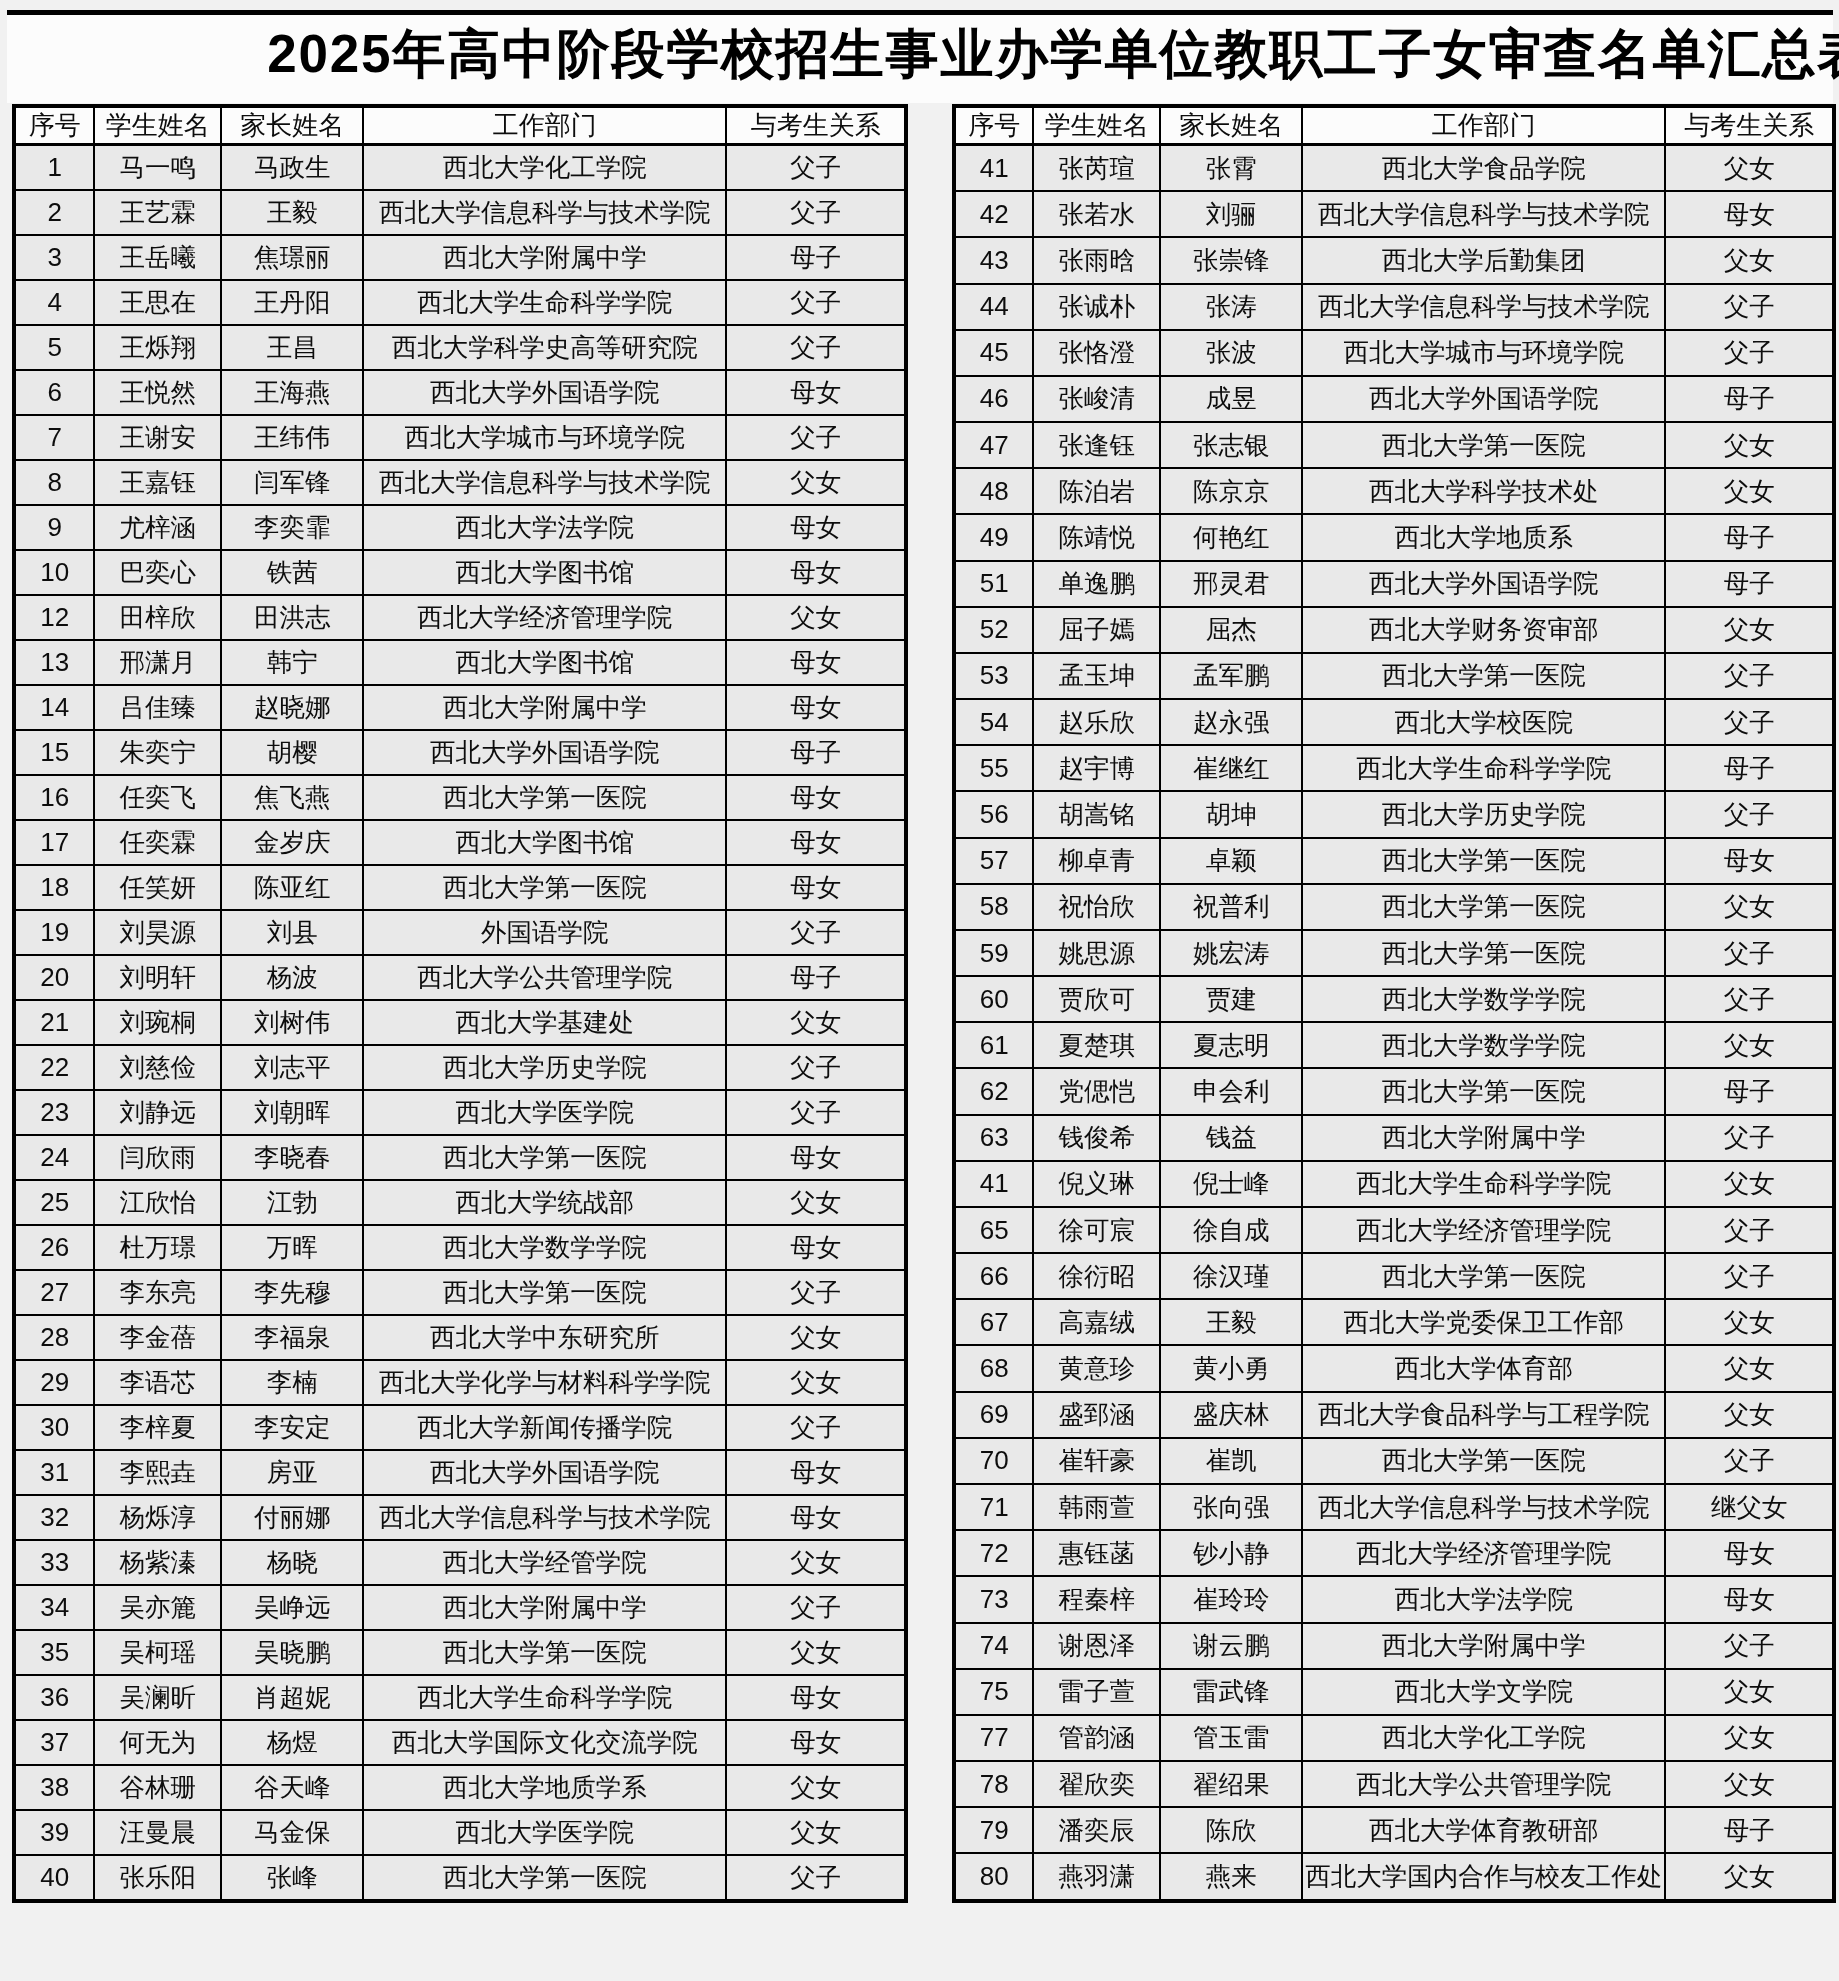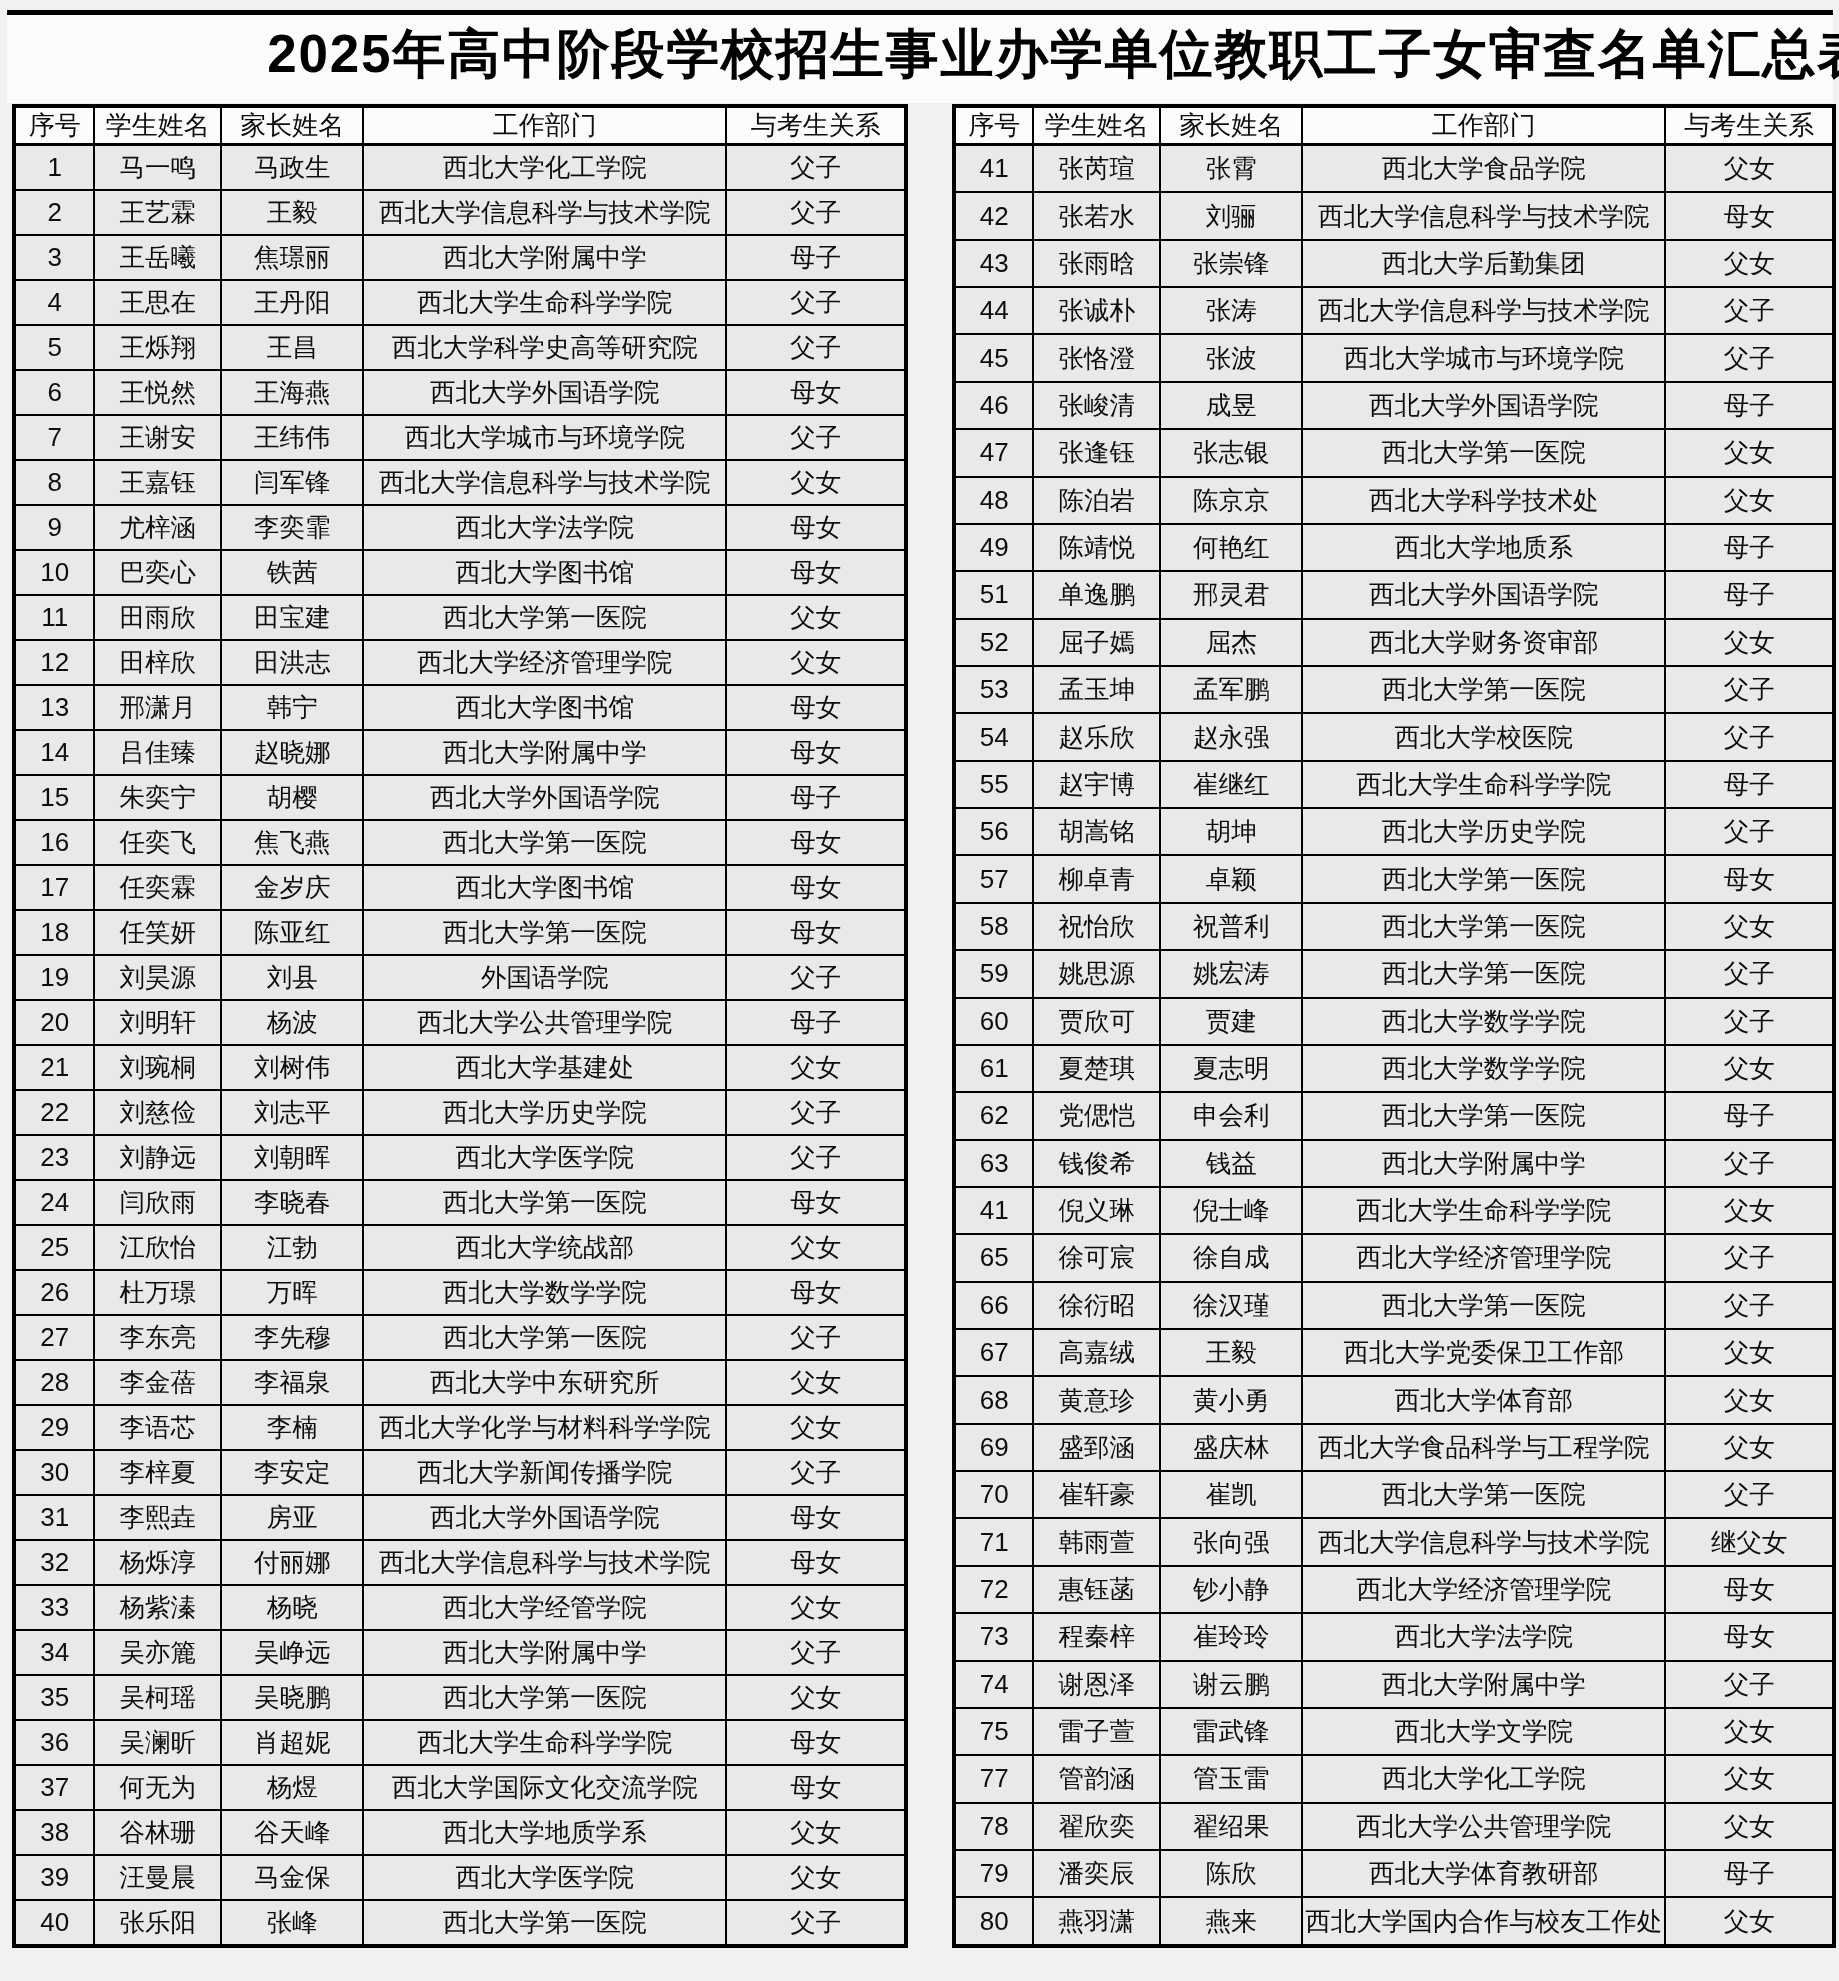--- a/index.html
+++ b/index.html
@@ -176,27 +176,20 @@
             <td>母女</td>
           </tr>
           <tr>
             <td class="seq">10</td>
             <td>巴奕心</td>
             <td>铁茜</td>
             <td>西北大学图书馆</td>
             <td>母女</td>
           </tr>
           <tr>
-            <td class="seq">11</td>
-            <td>田雨欣</td>
-            <td>田宝建</td>
-            <td>西北大学第一医院</td>
-            <td>父女</td>
-          </tr>
-          <tr>
             <td class="seq">12</td>
             <td>田梓欣</td>
             <td>田洪志</td>
             <td>西北大学经济管理学院</td>
             <td>父女</td>
           </tr>
           <tr>
             <td class="seq">13</td>
             <td>邢潇月</td>
             <td>韩宁</td>

